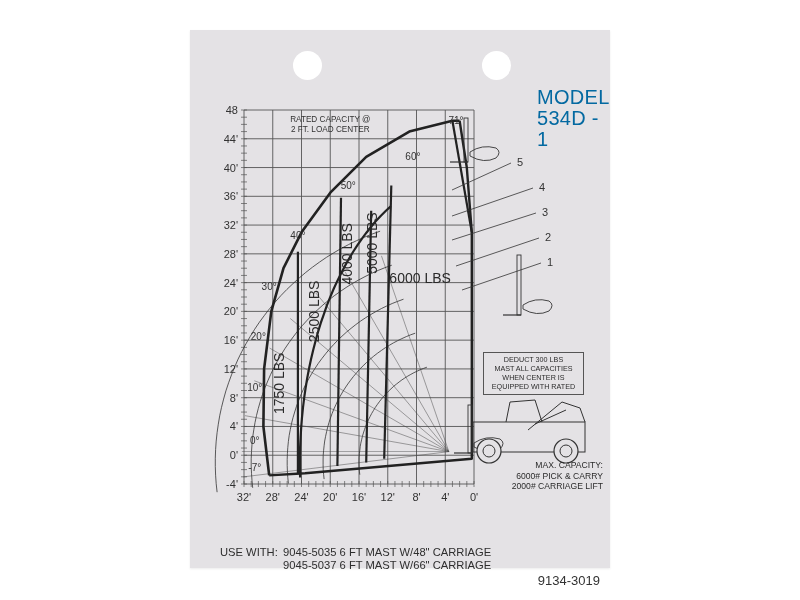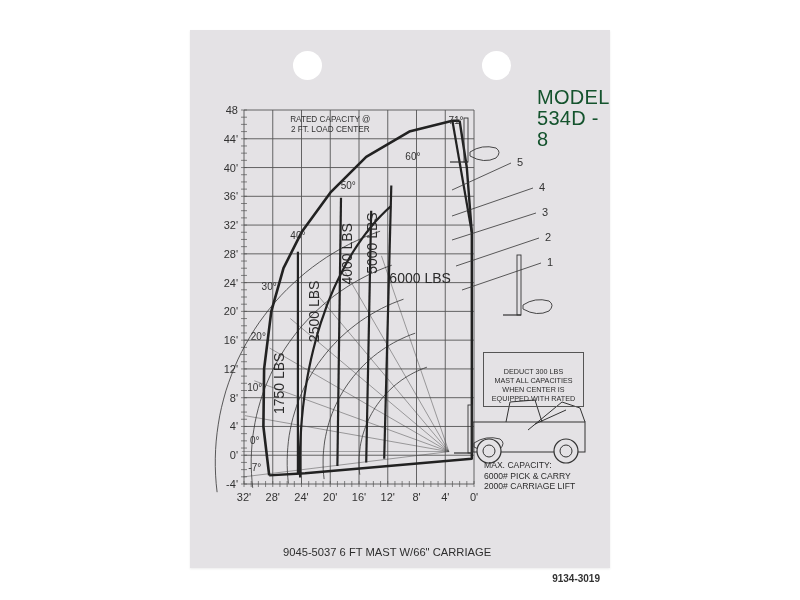--- a/index.html
+++ b/index.html
@@ -3,40 +3,40 @@
 <meta charset="utf-8">
 <style>
   html, body { margin:0; padding:0; }
   body { width:800px; height:600px; background:#ffffff; position:relative; overflow:hidden;
          font-family:"Liberation Sans", sans-serif; color:#2a2a2a; }
   .card { position:absolute; left:190px; top:30px; width:420px; height:538px;
           background:#e4e2e5; box-shadow:0 1px 2px rgba(0,0,0,0.08); }
   .hole { position:absolute; width:29px; height:29px; border-radius:50%; background:#ffffff; }
   .hole.left { left:103px; top:21px; }
   .hole.right { left:292px; top:21px; }
-  .model { position:absolute; left:347px; top:57px; font-size:20px; line-height:21px; color:#14532d; letter-spacing:0.3px; }
+  .model { position:absolute; left:347px; top:57px; font-size:20px; line-height:21px; color:#0369a1; letter-spacing:0.3px; }
   svg.chart { position:absolute; left:0; top:0; }
   .use-with { position:absolute; left:30px; top:516px; font-size:11.2px; line-height:13px; color:#2e2e2e; white-space:pre; }
   .use-with .label { display:inline-block; width:63px; }
   .use-with .line2 { padding-left:63px; }
-  .part-no { position:absolute; right:10px; top:543px; font-size:10px; color:#333;font-weight:bold; }
-  .deduct { position:absolute; left:293px; top:322px; width:99px; border:1px solid #555; padding:14px 0 3px;
+  .part-no { position:absolute; right:10px; top:543px; font-size:13px; color:#333; }
+  .deduct { position:absolute; left:293px; top:322px; width:99px; border:1px solid #555; padding:2px 0 3px;
             text-align:center; font-size:7.2px; line-height:9px; color:#2b2b2b; }
-  .maxcap { position:absolute; left:294px; top:430px; width:130px; text-align:left; font-size:8.6px; line-height:10.5px; color:#2b2b2b; }
+  .maxcap { position:absolute; left:283px; top:430px; width:130px; text-align:right; font-size:8.6px; line-height:10.5px; color:#2b2b2b; }
 </style>
 </head>
 <body>
 
 <div class="card">
   <div class="hole left"></div>
   <div class="hole right"></div>
 
   <div class="model">
     <div>MODEL</div>
-    <div>534D - 8</div>
+    <div>534D - 1</div>
   </div>
 
   <svg class="chart" id="chart" width="420" height="538" viewBox="0 0 420 538">
       <g>
         <line x1="284" y1="80" x2="284" y2="454" stroke="#555" stroke-width="0.9"></line>
         <line x1="255.25" y1="80" x2="255.25" y2="454" stroke="#555" stroke-width="0.9"></line>
         <line x1="226.5" y1="80" x2="226.5" y2="454" stroke="#555" stroke-width="0.9"></line>
         <line x1="197.75" y1="80" x2="197.75" y2="454" stroke="#555" stroke-width="0.9"></line>
         <line x1="169" y1="80" x2="169" y2="454" stroke="#555" stroke-width="0.9"></line>
         <line x1="140.25" y1="80" x2="140.25" y2="454" stroke="#555" stroke-width="0.9"></line>
@@ -252,16 +252,16 @@
     <div>WHEN CENTER IS</div>
     <div>EQUIPPED WITH RATED</div>
   </div>
 
   <div class="maxcap">
     <div>MAX. CAPACITY:</div>
     <div>6000# PICK &amp; CARRY</div>
     <div>2000# CARRIAGE LIFT</div>
   </div>
 
-  <div class="use-with"><div class="line2"><span>9045-5037 6 FT MAST W/66" CARRIAGE</span></div></div>
+  <div class="use-with"><div><span class="label">USE WITH:</span><span>9045-5035 6 FT MAST W/48" CARRIAGE</span></div><div class="line2"><span>9045-5037 6 FT MAST W/66" CARRIAGE</span></div></div>
 
   <div class="part-no">9134-3019</div>
 </div>
 
 </body></html>

